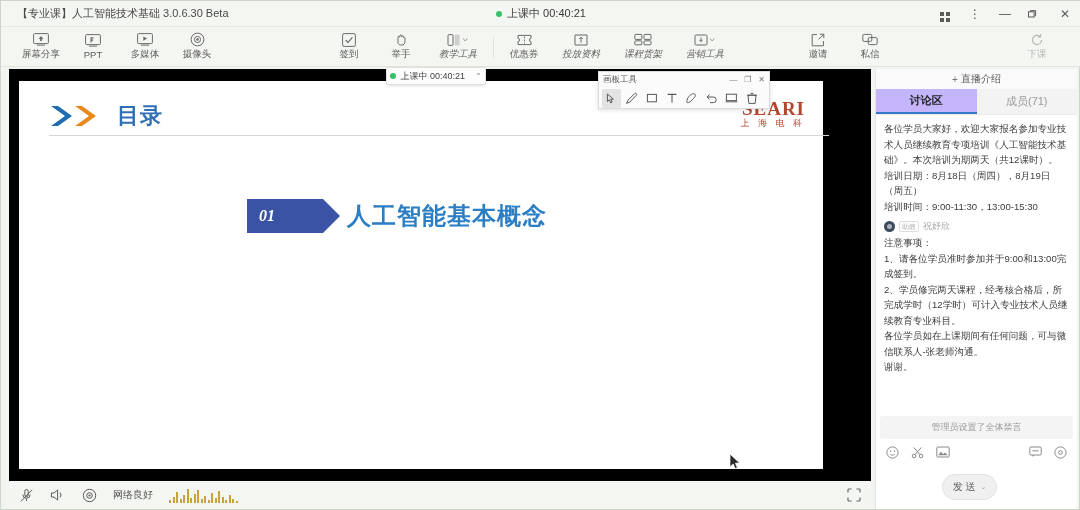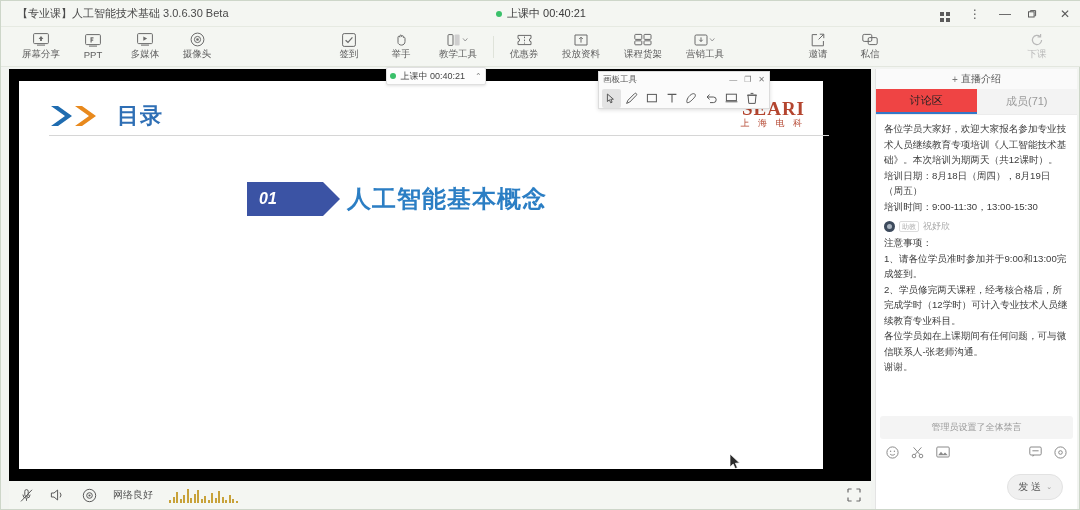--- a/index.html
+++ b/index.html
@@ -48,21 +48,21 @@
     border-bottom:1px solid #e3e7df;
   }
   .tb-group { display:flex; align-items:center; }
   .tb-item {
     width:52px; height:40px;
     display:flex; flex-direction:column; align-items:center; justify-content:center;
     gap:1px; cursor:default;
   }
   .tb-item .ic { height:15px; display:flex; align-items:center; justify-content:center; }
   .tb-item .lb { font-size:9.5px; color:#5d5d5d; white-space:nowrap; }
-  .tb-item.wide { width:62px; }
+  .tb-item.wide { width:62px;font-style:italic; }
   .tb-sep { width:1px; height:22px; background:#dfe3da; margin:0 4px; }
   svg { display:block; }
 
   
   .stage {
     position:absolute; left:8px; top:68px; width:862px; height:412px;
     background:#000;
   }
   .slide {
     position:absolute; left:10px; top:12px; width:804px; height:388px;
@@ -143,21 +143,21 @@
   .intro {
     height:20px; display:flex; align-items:center; justify-content:center;
     font-size:10px; color:#555; background:#fafafa;
   }
   .intro .plus { margin-right:3px; color:#777; }
   .tabs { height:26px; display:flex; border-bottom:1px solid #ececec; }
   .tab {
     flex:1; display:flex; align-items:center; justify-content:center;
     font-size:11px; color:#999; background:#f3f3f3; cursor:default;
   }
-  .tab.active { color:#222; font-weight:normal; background:#ef4444; border-bottom:2px solid #3478c8; }
+  .tab.active { color:#222; font-weight:bold; background:#c4b5fd; border-bottom:2px solid #3478c8; }
   .chat {
     flex:1; overflow:hidden; padding:6px 8px 0 8px; position:relative;
   }
   .msg { font-size:9.6px; color:#3c3c3c; line-height:1.62; margin-bottom:6px; }
   .sender { display:flex; align-items:center; gap:4px; margin:4px 0 2px 0; }
   .avatar {
     width:11px; height:11px; border-radius:50%;
     background:#3d4a5c; display:flex; align-items:center; justify-content:center;
   }
   .avatar:after { content:""; width:5px; height:5px; border-radius:50%; background:#aab4c0; }
@@ -167,21 +167,21 @@
   }
   .sname { font-size:9px; color:#a9a9a9; }
   .notice {
     margin:6px 4px 0 4px; background:#f4f4f4; border-radius:3px;
     text-align:center; font-size:9px; color:#9a9a9a; padding:5px 0;
   }
   .chat-tools {
     height:26px; display:flex; align-items:center; gap:12px; padding:0 10px;
   }
   .chat-tools .right-grp { margin-left:auto; display:flex; gap:12px; }
-  .send-row { height:44px; display:flex; align-items:center; justify-content:flex-end; padding-right:14px; }
+  .send-row { height:44px; display:flex; align-items:center; justify-content:center; padding-right:14px; }
   .send-btn {
     display:flex; align-items:center; gap:5px;
     background:#f0f0f0; border:1px solid #e2e2e2; border-radius:13px;
     padding:5px 10px; font-size:10px; color:#5a5a5a; cursor:default;
   }
   .send-btn .cv { font-size:7px; color:#9a9a9a; }
 </style>
 </head>
 <body>
 
@@ -377,21 +377,21 @@
         </span>
         <span class="slide-title">目录</span>
       </div>
       <div class="head-rule"></div>
 
       <div class="seari">
         <div class="s1">SEARI</div>
         <div class="s2">上 海 电 科</div>
       </div>
 
-      <div class="toc-item" style="left:228px; top:101px;">
+      <div class="toc-item" style="left:228px; top:118px;font-family:Liberation Serif, serif;">
         <span class="toc-num">01</span>
         <span class="toc-txt">人工智能基本概念</span>
       </div>
 
       <span class="cursor-arrow">
         <svg width="12" height="17" viewBox="0 0 12 17">
             <path d="M1 1 L1 14 L4.2 11 L6.2 15.6 L8.4 14.7 L6.4 10.2 L10.6 10 Z" fill="#2b2b2b" stroke="#fff" stroke-width="0.7"></path>
           </svg>
       </span>
     </div>

